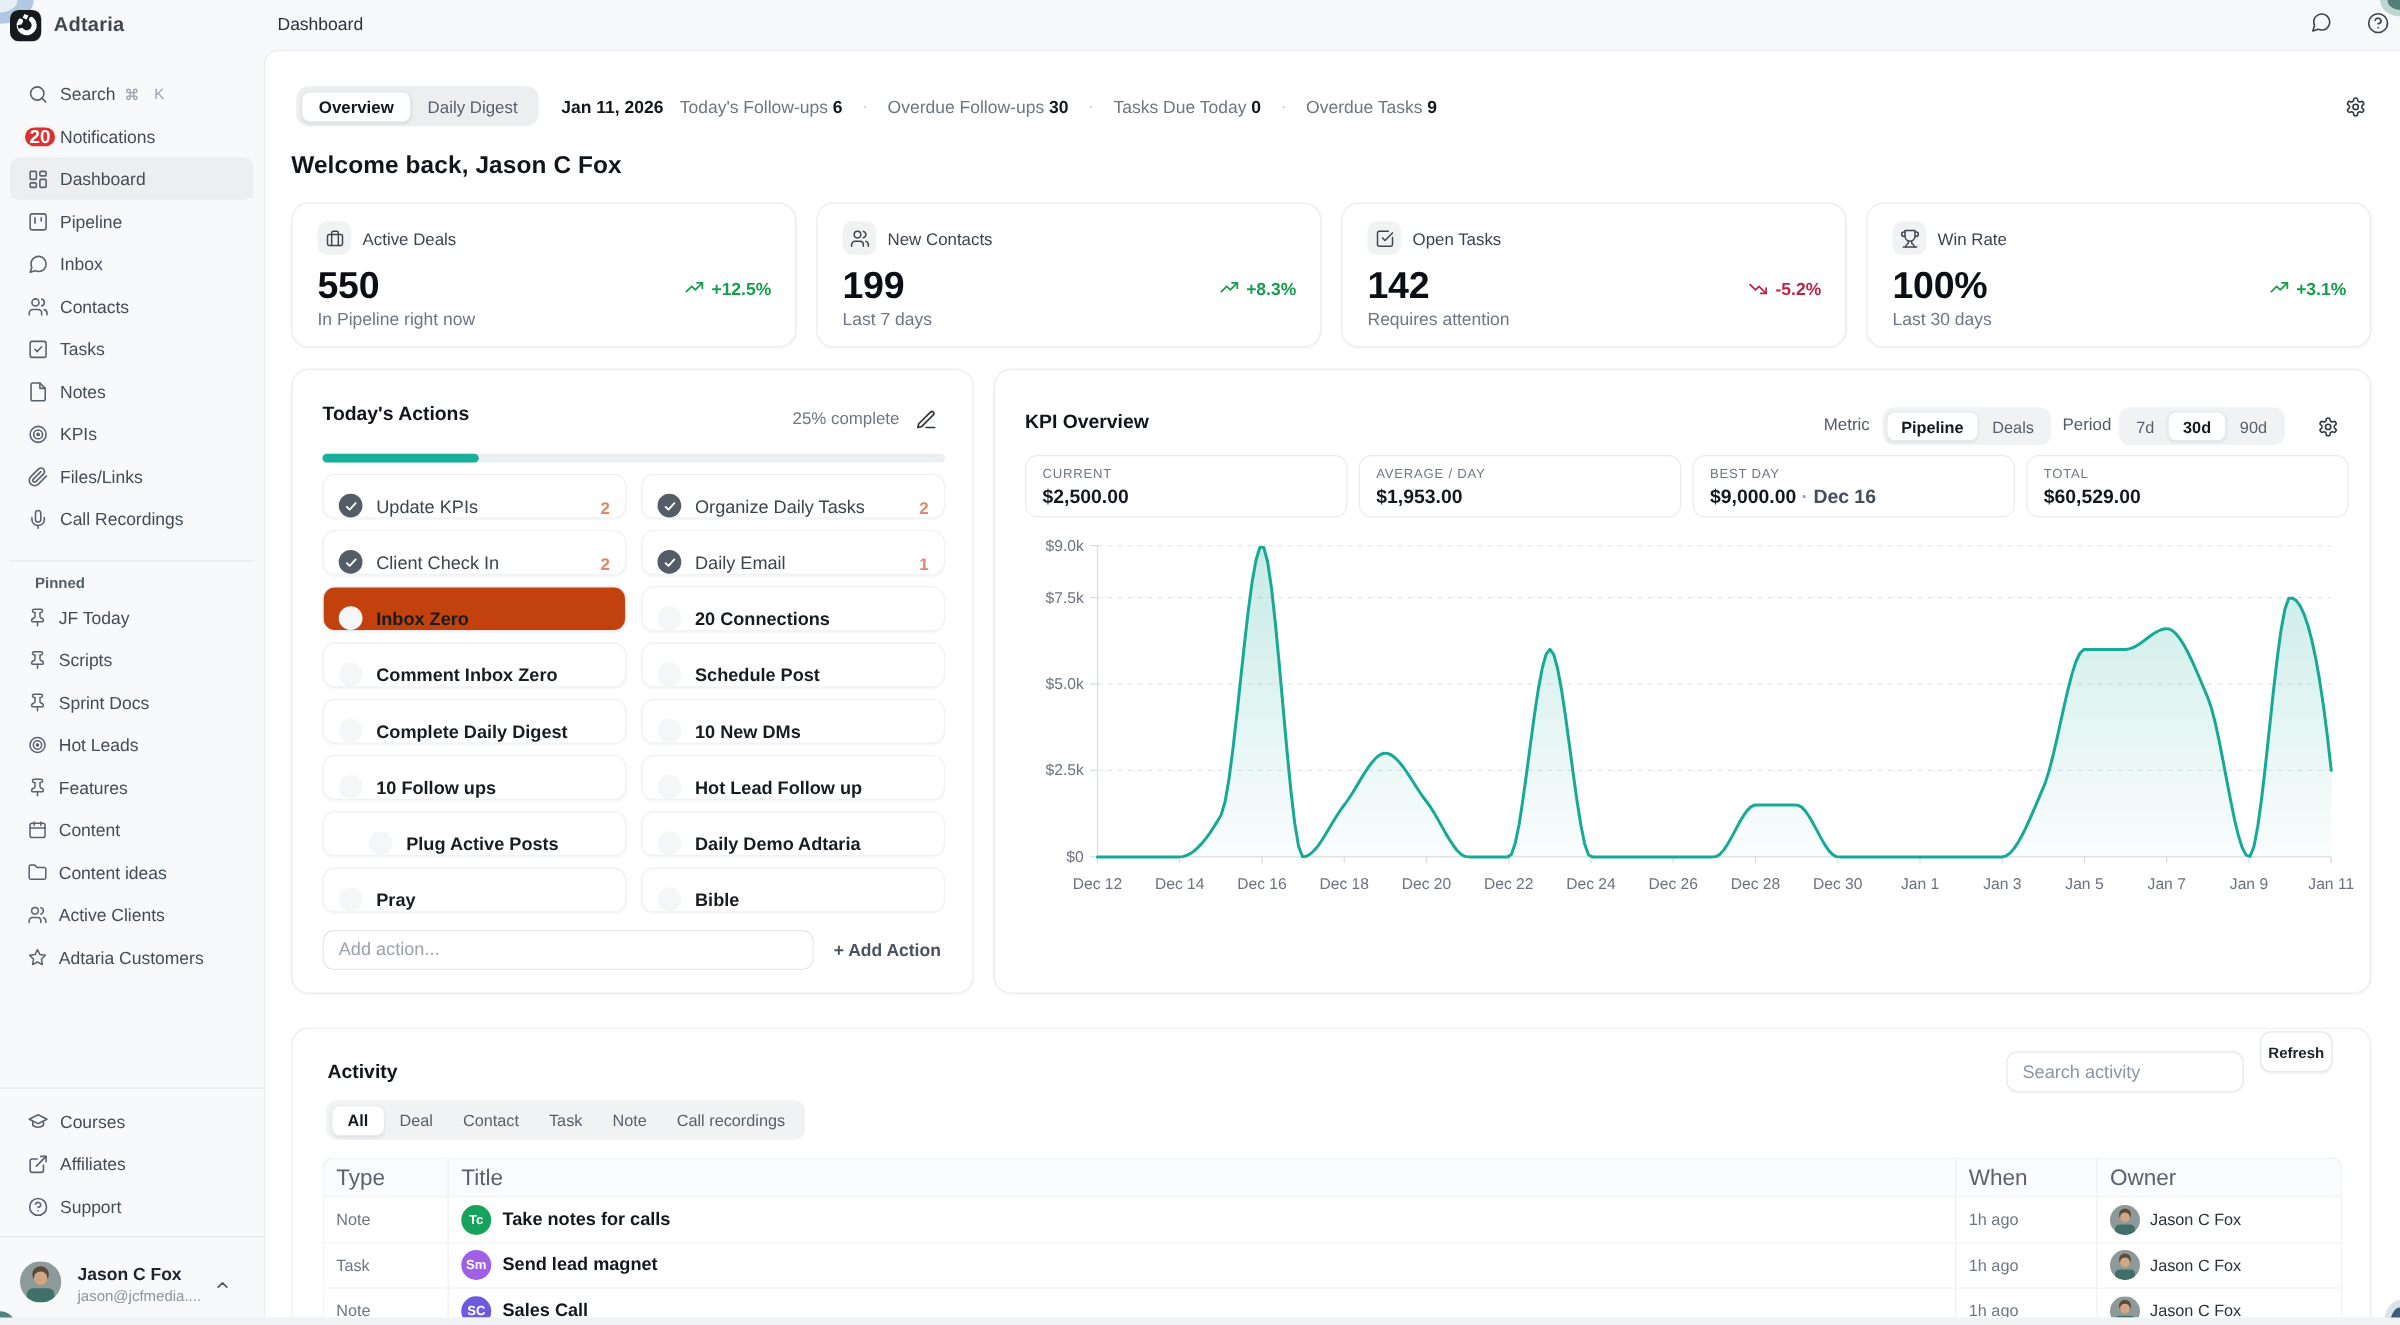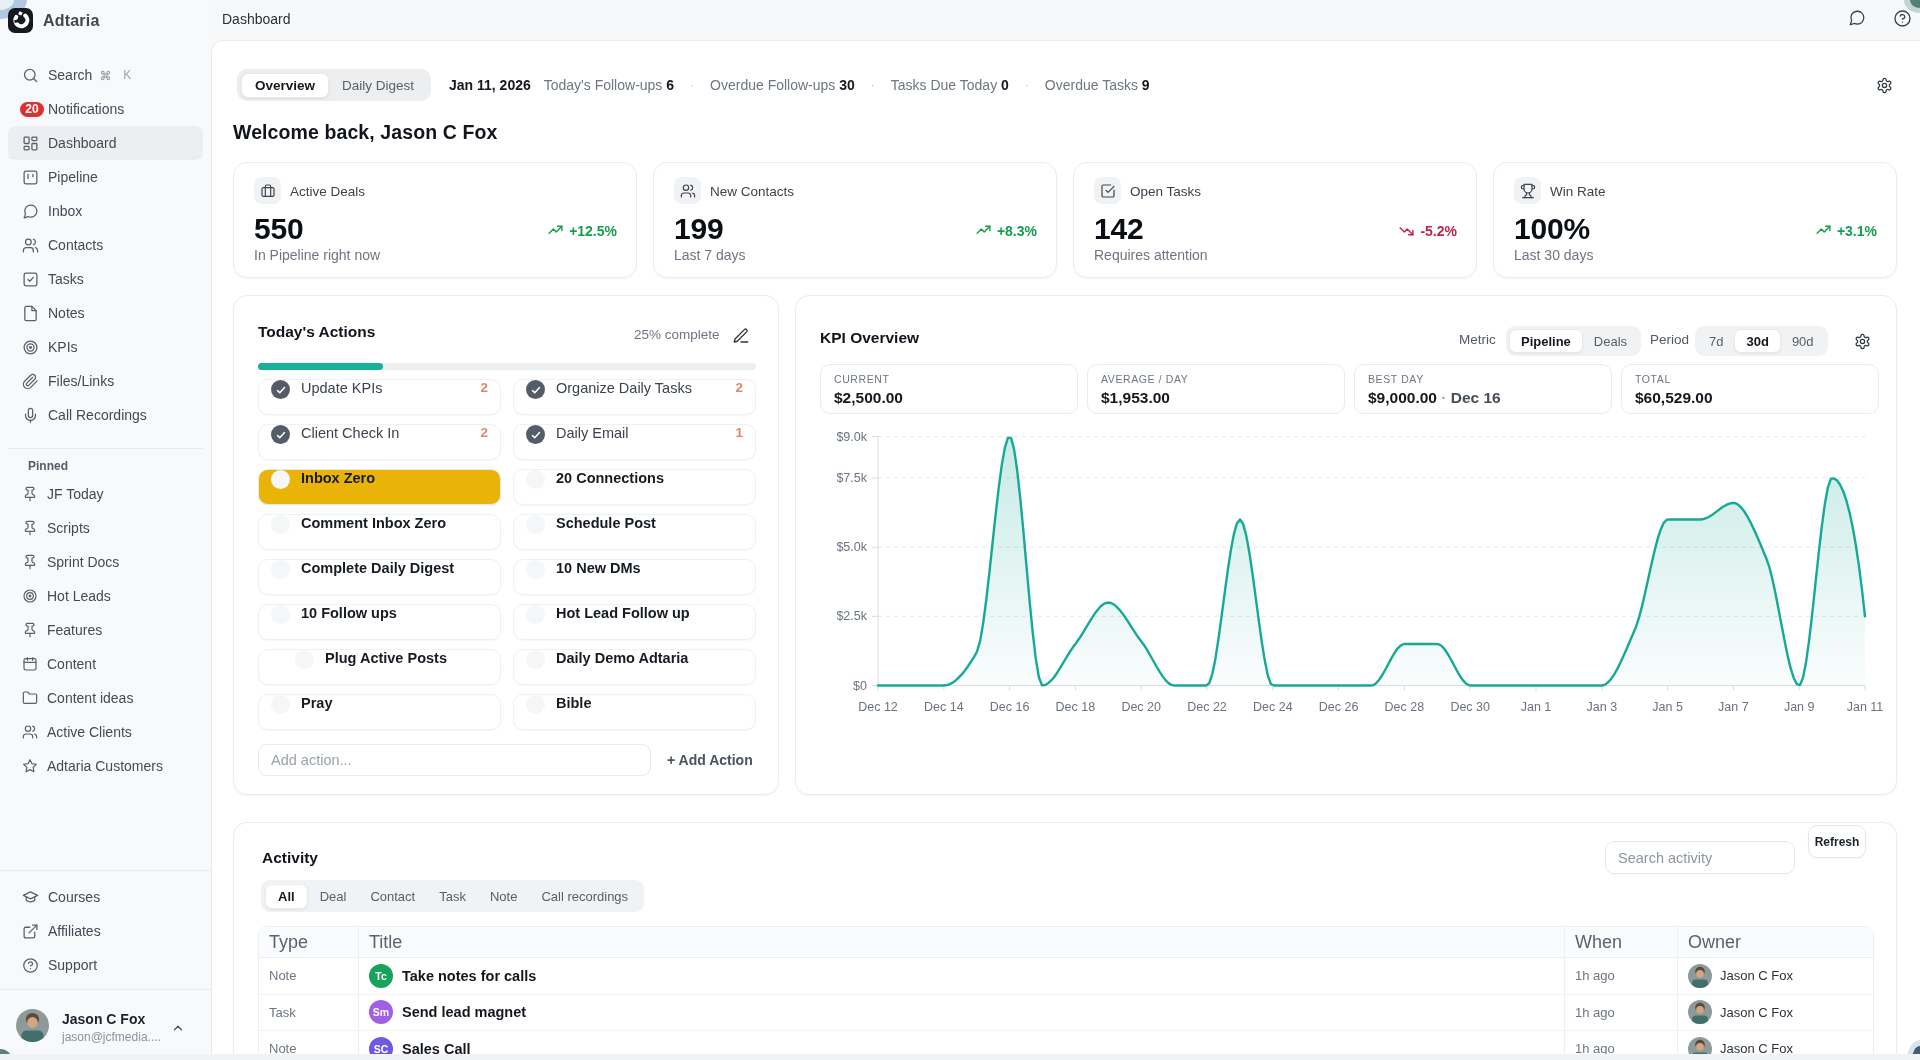--- a/index.html
+++ b/index.html
@@ -13,21 +13,21 @@
 #sidebar{position:absolute;left:0;top:0;width:211px;height:1054px;background:#f8f9fa}
 .slogo{position:absolute;left:8px;top:8px;width:25px;height:25px;background:#16191d;border-radius:7px;z-index:10}
 .slogoname{position:absolute;left:43px;top:12px;font-size:16px;font-weight:700;color:#40474f;letter-spacing:.2px}
 .nav{position:absolute;left:8px;width:195px}
 .nitem{height:34px;display:flex;align-items:center;padding-left:14px;border-radius:8px;color:#434b55;font-size:14px}
 .nitem svg{margin-right:9px;flex:0 0 auto}
 .nitem.active{background:#eceef1}
 .ndiv{height:1px;background:#e9ebec;margin:0 0px}
 .nlabel{font-size:12px;font-weight:700;color:#555d66}
 .kbd{margin-left:8px;color:#9aa2ac;font-size:12px;letter-spacing:1px}
-.badge20{width:24px;height:15px;background:#dc3031;border-radius:8px;color:#fff;font-size:12px;font-weight:700;display:flex;align-items:center;justify-content:center;margin-right:4px;margin-left:-2px;box-shadow:0 0 0 2px #f3f4f5}
+.badge20{width:24px;height:15px;background:#dc3031;border-radius:8px;color:#fff;font-size:15px;font-weight:700;display:flex;align-items:center;justify-content:center;margin-right:4px;margin-left:-2px;box-shadow:0 0 0 2px #f3f4f5}
 .uavatar{position:absolute;left:16px;top:1009px;width:33px;height:33px;border-radius:50%;overflow:hidden}
 .uname{position:absolute;left:62px;top:1011px;font-size:14px;font-weight:700;color:#1d232b}
 .uemail{position:absolute;left:62px;top:1030px;font-size:12px;color:#8b939e}
 
 .htitle{position:absolute;left:222px;top:11px;font-size:14px;color:#2a313a}
 
 .card{position:absolute;background:#fff;border:1px solid #ececef;border-radius:14px;box-shadow:0 1px 2px rgba(16,24,40,.04)}
 
 .tabwrap{position:absolute;left:237px;top:69px;height:32px;background:#eceef0;border-radius:10px;display:flex;align-items:center;padding:0 4px}
 .tab{height:25px;display:flex;align-items:center;padding:0 13px;font-size:13.5px;color:#596069;border-radius:7px}
@@ -318,21 +318,21 @@
     </div>
  <div class="arow" style="left:279px;top:128px">
       <span class="ck">
         <svg width="12" height="12" viewBox="0 0 24 24" fill="none" stroke="#fff" stroke-width="3" stroke-linecap="round" stroke-linejoin="round">
           <path d="m5 13 4.5 4.5L19 7"></path>
         </svg>
       </span>
       <span class="at done">Daily Email</span>
       <span class="anum">1</span>
     </div>
- <div class="arow" style="left:24px;top:173px;background:#eab308;border-color:#e3e9f0;">
+ <div class="arow" style="left:24px;top:173px;background:#c2410c;border-color:#e3e9f0;">
       <span class="ck un"></span>
       <span class="at">Inbox Zero</span>
     </div>
  <div class="arow" style="left:279px;top:173px">
       <span class="ck un"></span>
       <span class="at">20 Connections</span>
     </div>
  <div class="arow" style="left:24px;top:218px;">
       <span class="ck un"></span>
       <span class="at">Comment Inbox Zero</span>
@@ -548,21 +548,21 @@
       </div>
  </div>
 </div>
 <style>
 .snum{top:49px!important}.ssub{top:84px!important}.strend{top:59px!important}
 
 .ta-title{position:absolute;left:24px;top:27px;font-size:15.5px;font-weight:700;color:#11151b}
 .ta-pct{position:absolute;left:400px;top:31px;font-size:13.5px;color:#6e7683}
 .ta-track{position:absolute;left:24px;top:67px;width:498px;height:7px;background:#eceff1;border-radius:4px}
 .ta-fill{width:25%;height:100%;background:#17b09a;border-radius:4px}
-.arow{position:absolute;width:243px;height:36px;background:#fff;border:1px solid #f0f1f3;border-radius:10px;display:flex;align-items:flex-start;padding:0 12px;box-shadow:0 1px 1.5px rgba(16,24,40,.04)}
+.arow{position:absolute;width:243px;height:36px;background:#fff;border:1px solid #f0f1f3;border-radius:10px;display:flex;align-items:flex-end;padding:0 12px;box-shadow:0 1px 1.5px rgba(16,24,40,.04)}
 .ck{width:19px;height:19px;border-radius:50%;background:#545c68;display:flex;align-items:center;justify-content:center;margin-right:11px;flex:0 0 auto}
 .ck.un{background:#f4f6f8}
 .at{font-size:14.5px;font-weight:700;color:#171c23}
 .at.done{font-weight:400;color:#3c434d}
 .anum{margin-left:auto;font-size:13.5px;font-weight:600;color:#e0876a}
 .ta-input{position:absolute;left:24px;top:448px;width:393px;height:32px;border:1px solid #e7e9ec;border-radius:9px;display:flex;align-items:center;padding:0 12px;font-size:14.5px;color:#9aa2ac}
 .ta-addbtn{position:absolute;left:433px;top:456px;font-size:14px;font-weight:600;color:#4b535e}
 
 .seg{position:absolute;height:30px;background:#f1f2f4;border-radius:9px;display:flex;align-items:center;padding:0 3px}
 .segbtn{height:24px;padding:0 11px;display:flex;align-items:center;font-size:13px;color:#575f69;border-radius:7px}

